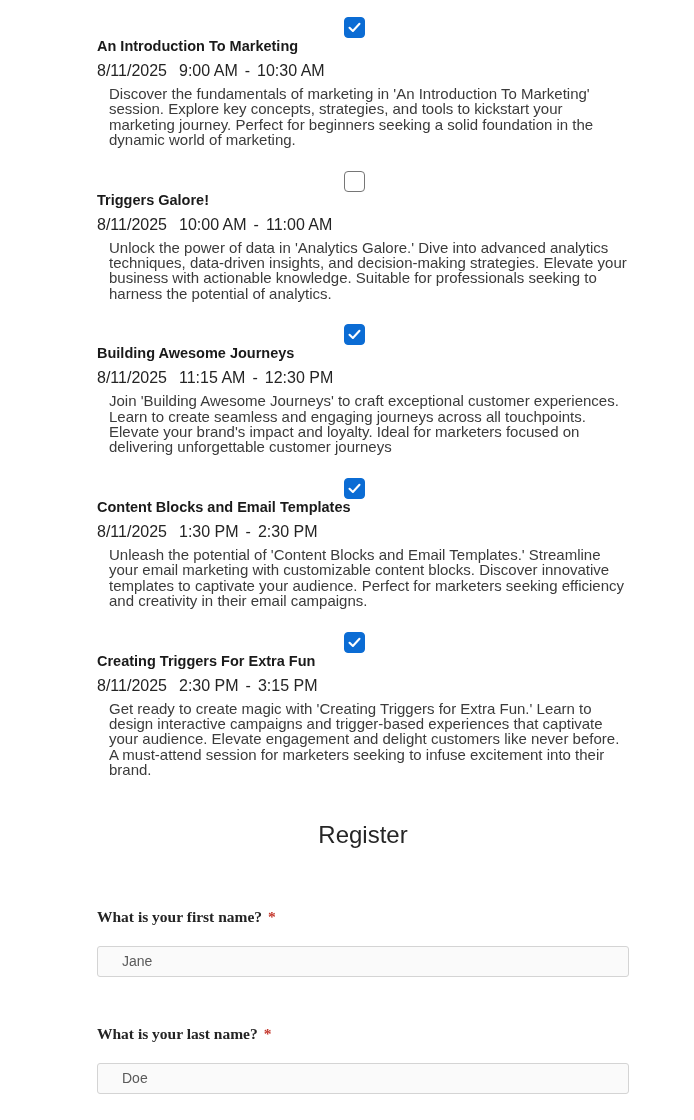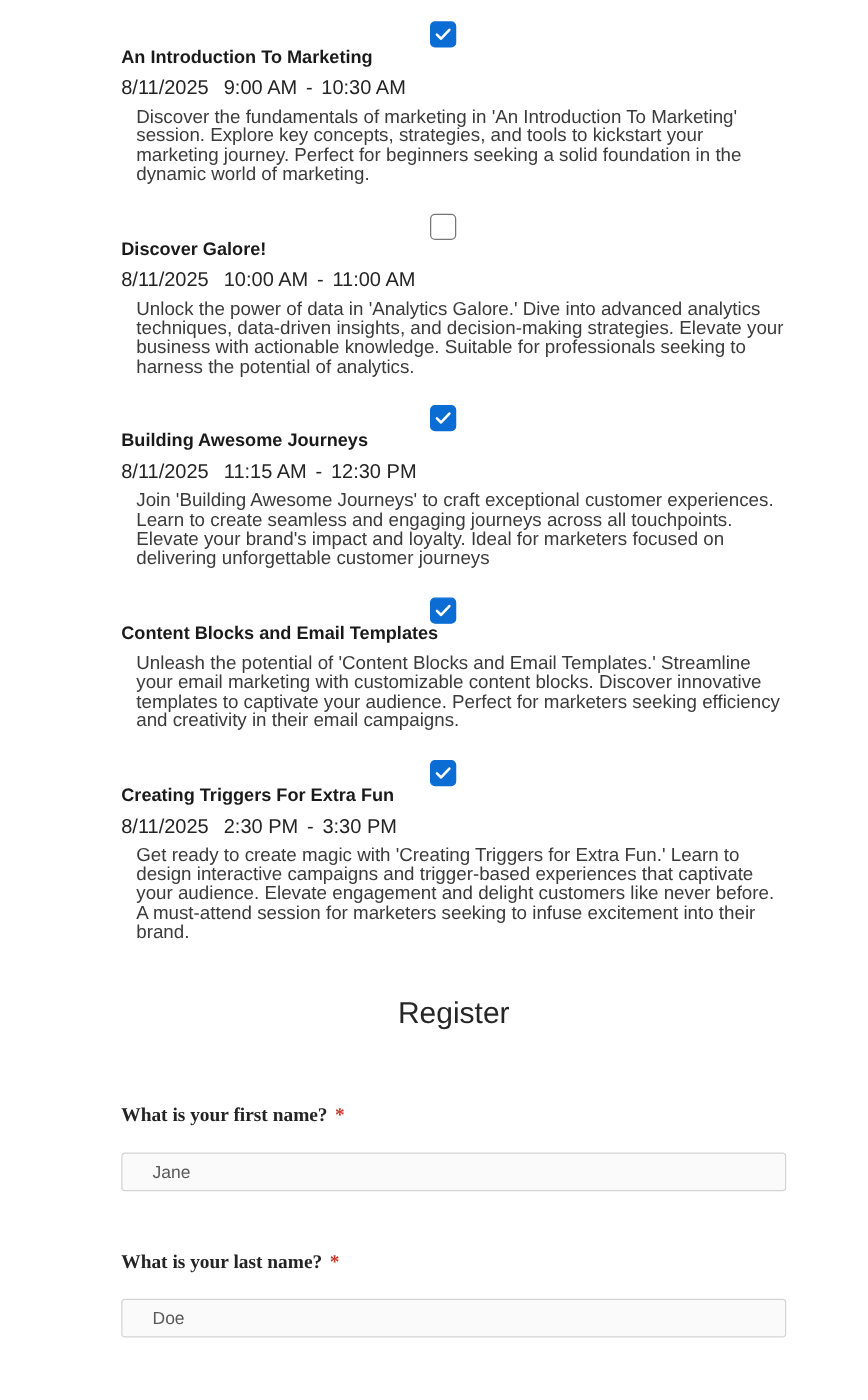--- a/index.html
+++ b/index.html
@@ -136,21 +136,21 @@
         </div>
         <div class="session-desc">Discover the fundamentals of marketing in 'An Introduction To Marketing' session. Explore key concepts, strategies, and tools to kickstart your marketing journey. Perfect for beginners seeking a solid foundation in the dynamic world of marketing.</div>
       </div>
     </div>
 
     <div class="session-row">
       <div class="checkbox">
         
       </div>
       <div class="session-content">
-        <div class="session-title">Discover Galore!</div>
+        <div class="session-title">Triggers Galore!</div>
         <div class="session-schedule">
           <span class="s-date">8/11/2025</span><span class="s-time">10:00 AM</span><span class="s-sep">-</span><span class="s-time">11:00 AM</span>
         </div>
         <div class="session-desc">Unlock the power of data in 'Analytics Galore.' Dive into advanced analytics techniques, data-driven insights, and decision-making strategies. Elevate your business with actionable knowledge. Suitable for professionals seeking to harness the potential of analytics.</div>
       </div>
     </div>
 
     <div class="session-row">
       <div class="checkbox checked">
         <svg viewBox="0 0 12 10">
@@ -167,34 +167,37 @@
     </div>
 
     <div class="session-row">
       <div class="checkbox checked">
         <svg viewBox="0 0 12 10">
             <path d="M1.4 5.2 L4.5 8.2 L10.6 1.6" stroke="#ffffff" stroke-width="1.9" fill="none" stroke-linecap="round" stroke-linejoin="round"></path>
           </svg>
       </div>
       <div class="session-content">
         <div class="session-title">Content Blocks and Email Templates</div>
+        <div class="session-schedule">
+          <span class="s-date">8/11/2025</span><span class="s-time">1:30 PM</span><span class="s-sep">-</span><span class="s-time">2:30 PM</span>
+        </div>
         <div class="session-desc">Unleash the potential of 'Content Blocks and Email Templates.' Streamline your email marketing with customizable content blocks. Discover innovative templates to captivate your audience. Perfect for marketers seeking efficiency and creativity in their email campaigns.</div>
       </div>
     </div>
 
     <div class="session-row">
       <div class="checkbox checked">
         <svg viewBox="0 0 12 10">
             <path d="M1.4 5.2 L4.5 8.2 L10.6 1.6" stroke="#ffffff" stroke-width="1.9" fill="none" stroke-linecap="round" stroke-linejoin="round"></path>
           </svg>
       </div>
       <div class="session-content">
         <div class="session-title">Creating Triggers For Extra Fun</div>
         <div class="session-schedule">
-          <span class="s-date">8/11/2025</span><span class="s-time">2:30 PM</span><span class="s-sep">-</span><span class="s-time">3:30 PM</span>
+          <span class="s-date">8/11/2025</span><span class="s-time">2:30 PM</span><span class="s-sep">-</span><span class="s-time">3:15 PM</span>
         </div>
         <div class="session-desc">Get ready to create magic with 'Creating Triggers for Extra Fun.' Learn to design interactive campaigns and trigger-based experiences that captivate your audience. Elevate engagement and delight customers like never before. A must-attend session for marketers seeking to infuse excitement into their brand.</div>
       </div>
     </div>
 
   </div>
 
   <h1 class="register-heading">Register</h1>
 
   <div class="form-section">

